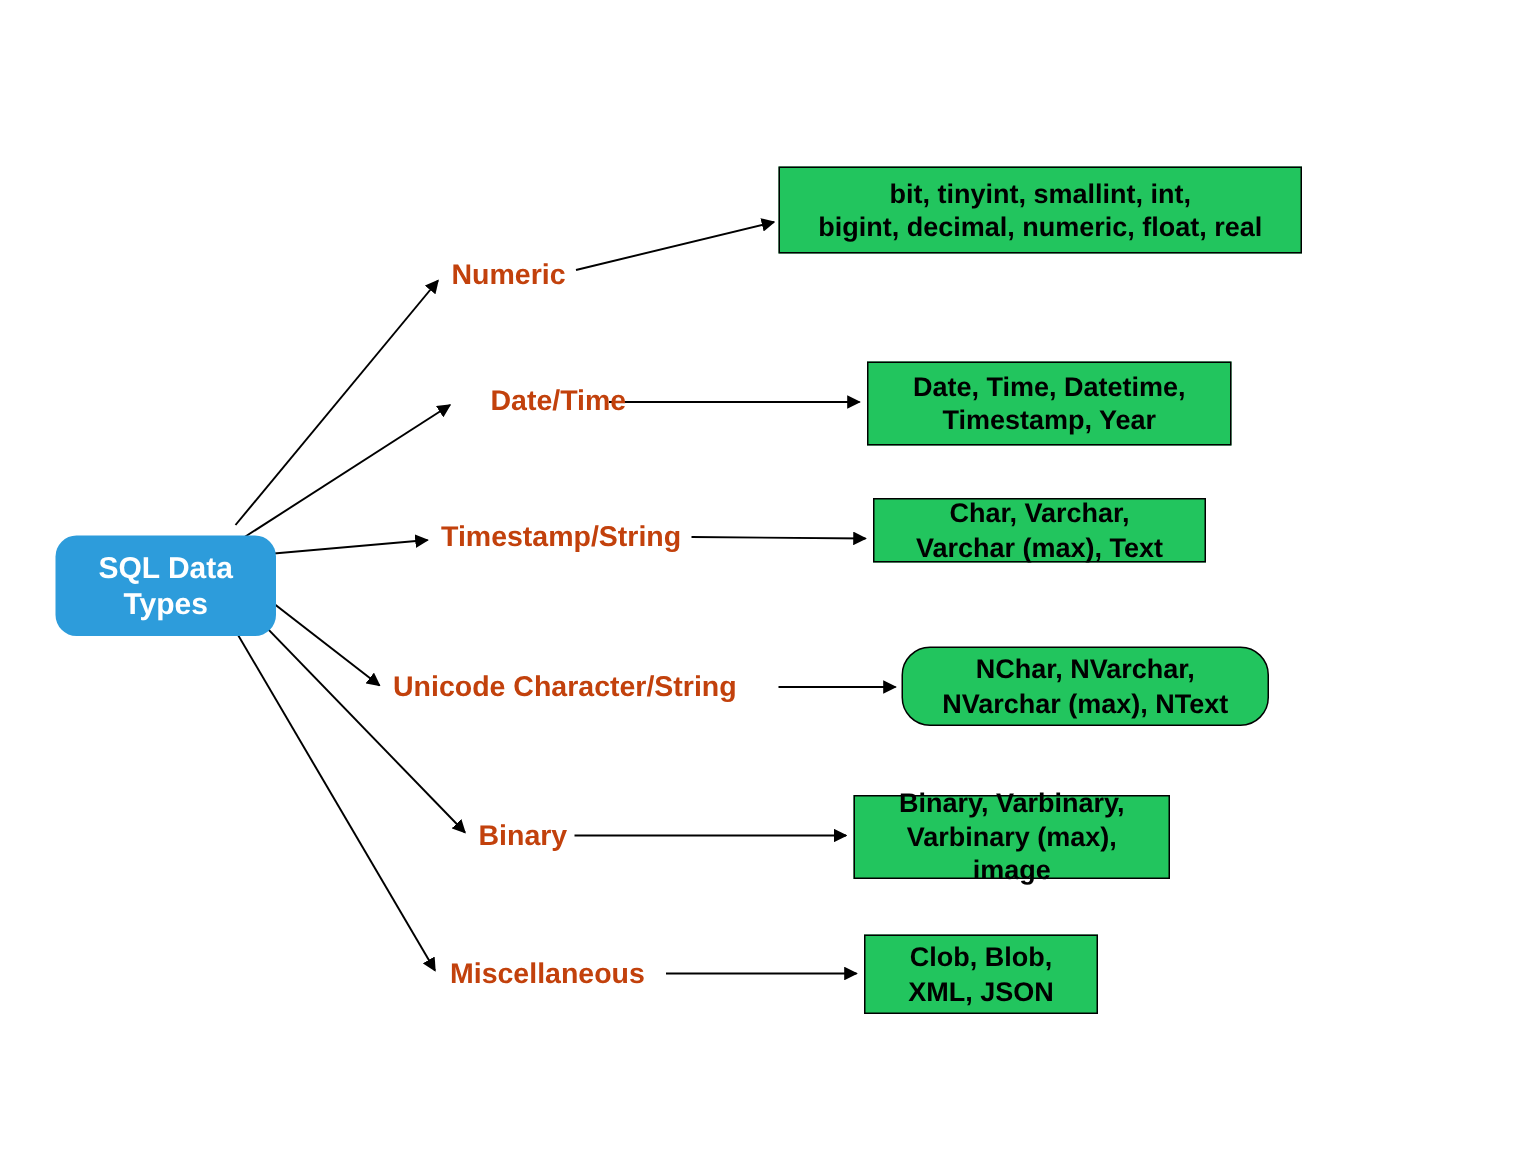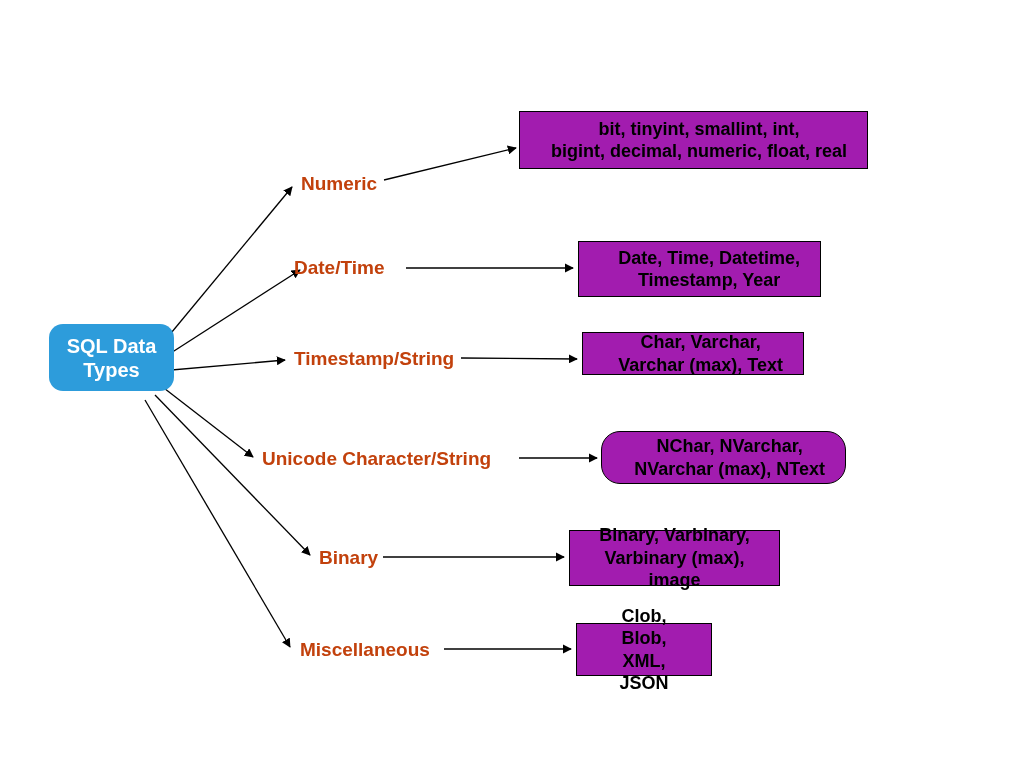--- a/index.html
+++ b/index.html
@@ -34,26 +34,26 @@
       white-space: nowrap;
     }
     .type-box {
       position: absolute;
       border: 1.3px solid #000;
       font-weight: 700;
       font-size: 18px;
       color: #000;
       display: flex;
       align-items: center;
-      justify-content: flex-end;
+      justify-content: center;
       text-align: center;
       padding: 6px 20px;
       line-height: 1.25;
       white-space: pre-line;
-      background: #a21caf;
+      background: #22c55e;
     }
     svg.connectors {
       position: absolute;
       left: 0; top: 0;
       width: 1024px;
       height: 768px;
       pointer-events: none;
     }
   </style>
 </head>
@@ -74,29 +74,29 @@
   <line x1="145" y1="400" x2="290" y2="647" stroke="#000" stroke-width="1.3" marker-end="url(#arrow)"></line>
 
   <line x1="384" y1="180" x2="516" y2="148" stroke="#000" stroke-width="1.3" marker-end="url(#arrow)"></line>
   <line x1="406" y1="268" x2="573" y2="268" stroke="#000" stroke-width="1.3" marker-end="url(#arrow)"></line>
   <line x1="461" y1="358" x2="577" y2="359" stroke="#000" stroke-width="1.3" marker-end="url(#arrow)"></line>
   <line x1="519" y1="458" x2="597" y2="458" stroke="#000" stroke-width="1.3" marker-end="url(#arrow)"></line>
   <line x1="383" y1="557" x2="564" y2="557" stroke="#000" stroke-width="1.3" marker-end="url(#arrow)"></line>
   <line x1="444" y1="649" x2="571" y2="649" stroke="#000" stroke-width="1.3" marker-end="url(#arrow)"></line>
 </svg>
 
-<div class="root-node" style="left:37px; top:324px; width:125px; height:67px;margin-left:12px;">
+<div class="root-node" style="left:37px; top:357px; width:147px; height:67px;">
   <span>SQL Data
 Types</span>
 </div>
 
 <div class="cat-label" style="left:301px; top:173px;">
   <span>Numeric</span>
 </div>
-<div class="cat-label" style="left:294px; top:257px;">
+<div class="cat-label" style="left:327px; top:257px;">
   <span>Date/Time</span>
 </div>
 <div class="cat-label" style="left:294px; top:348px;">
   <span>Timestamp/String</span>
 </div>
 <div class="cat-label" style="left:262px; top:448px;text-align:center;">
   <span>Unicode Character/String</span>
 </div>
 <div class="cat-label" style="left:319px; top:547px;">
   <span>Binary</span>
@@ -118,16 +118,16 @@
 Varchar (max), Text</span>
 </div>
 <div class="type-box" style="left:601px; top:431px; width:245px; height:53px;border-radius:19px;">
   <span>NChar, NVarchar,
 NVarchar (max), NText</span>
 </div>
 <div class="type-box" style="left:569px; top:530px; width:211px; height:56px;">
   <span>Binary, Varbinary,
 Varbinary (max), image</span>
 </div>
-<div class="type-box" style="left:576px; top:623px; width:136px; height:53px;">
+<div class="type-box" style="left:576px; top:623px; width:156px; height:53px;">
   <span>Clob, Blob,
 XML, JSON</span>
 </div>
 
 </body></html>

